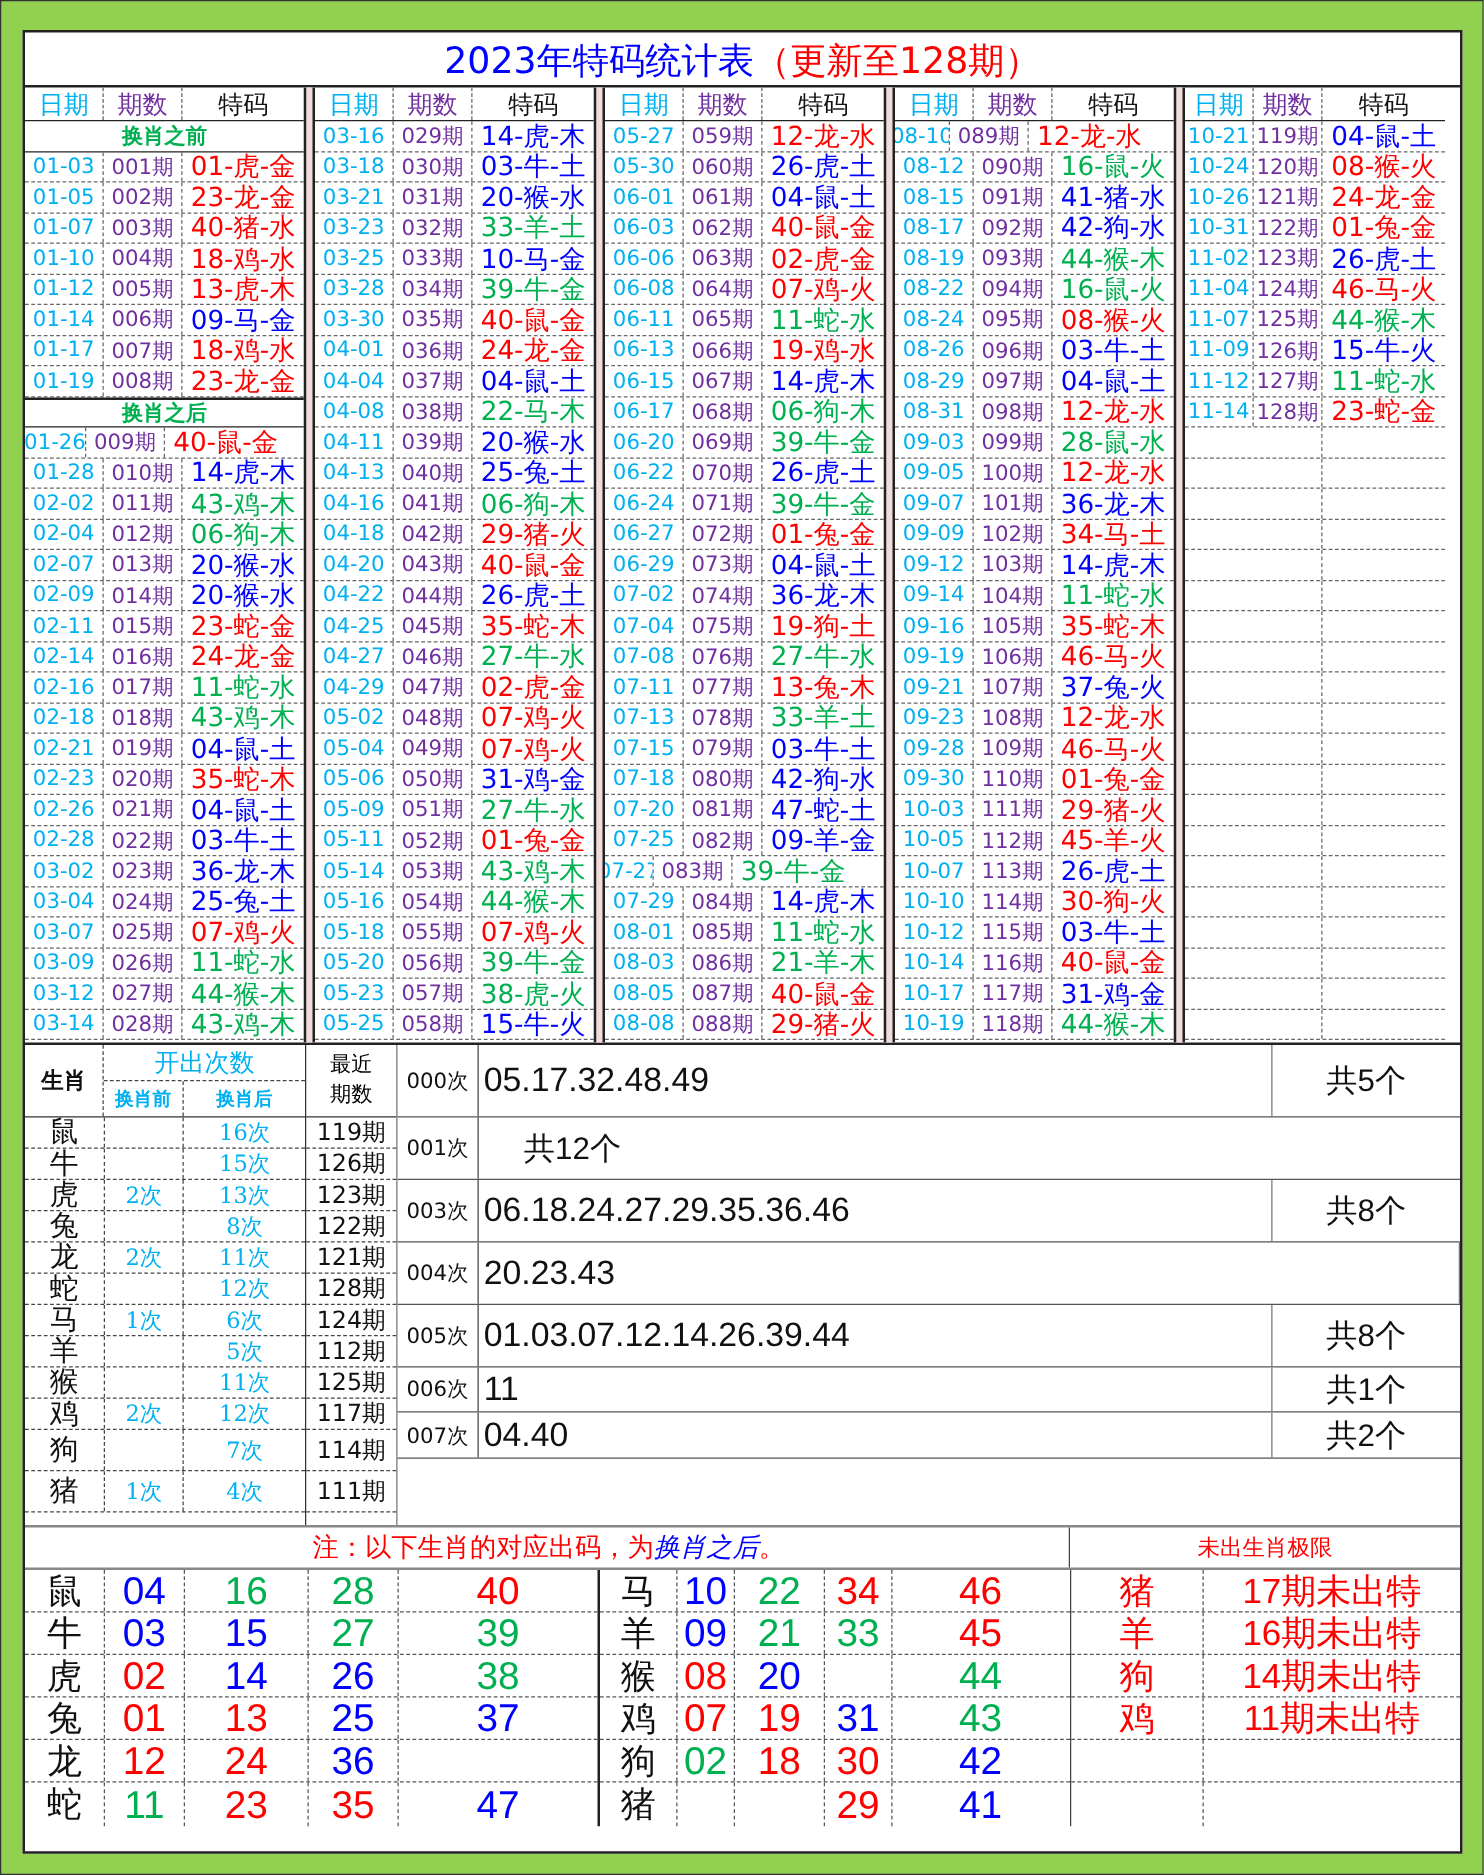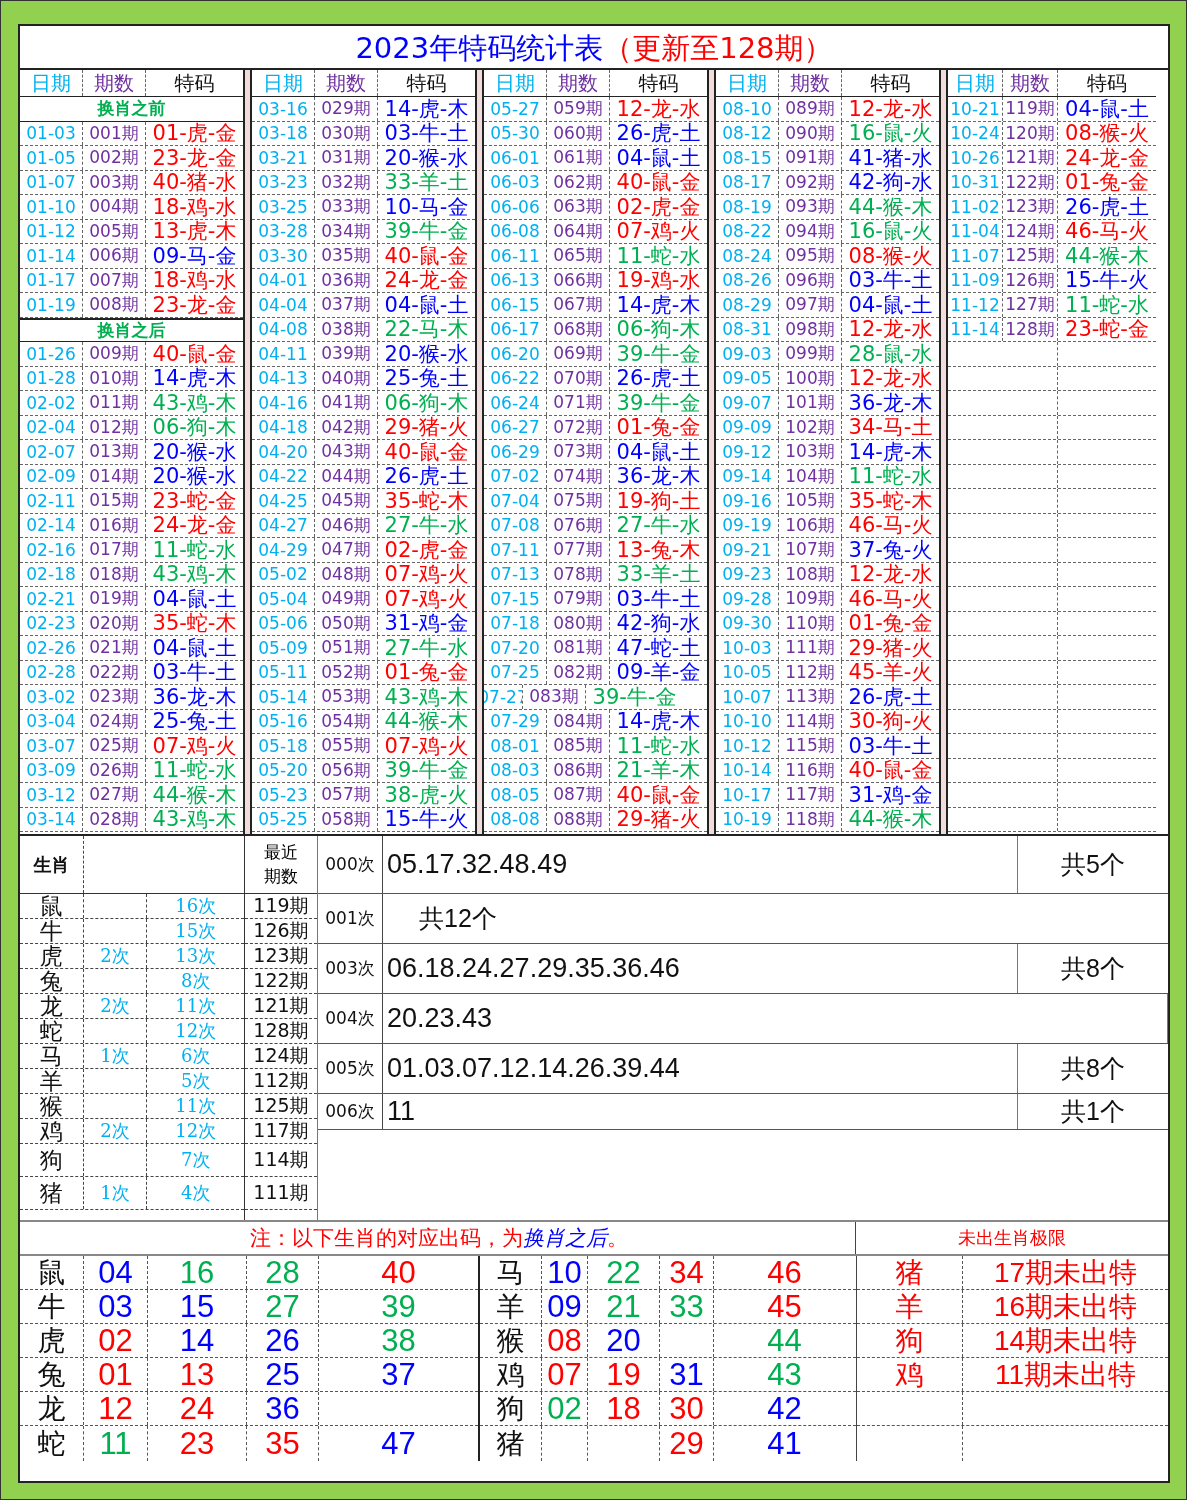--- a/index.html
+++ b/index.html
@@ -112,21 +112,21 @@
       <div class="c per" style="width:63px">007期</div>
       <div class="c code r" style="width:97px">18-鸡-水</div>
           </div>
           <div class="row">
       <div class="c date" style="width:63px">01-19</div>
       <div class="c per" style="width:63px">008期</div>
       <div class="c code r" style="width:97px">23-龙-金</div>
           </div>
           <div class="subhead top2">换肖之后</div>
           <div class="row">
-      <div class="c date" style="width:63px">01-26</div>
+      <div class="c date" style="width:49px">01-26</div>
       <div class="c per" style="width:63px">009期</div>
       <div class="c code r" style="width:97px">40-鼠-金</div>
           </div>
           <div class="row">
       <div class="c date" style="width:63px">01-28</div>
       <div class="c per" style="width:63px">010期</div>
       <div class="c code b" style="width:97px">14-虎-木</div>
           </div>
           <div class="row">
       <div class="c date" style="width:63px">02-02</div>
@@ -536,21 +536,21 @@
           </div>
         </div>
         <div class="sep"></div>
         <div class="group" style="width: 223px;">
           <div class="row head">
       <div class="c date" style="width:63px">日期</div>
       <div class="c per" style="width:63px">期数</div>
       <div class="c code" style="width:97px">特码</div>
           </div>
           <div class="row">
-      <div class="c date" style="width:63px">08-10</div>
+      <div class="c date" style="width:44px">08-10</div>
       <div class="c per" style="width:63px">089期</div>
       <div class="c code r" style="width:97px">12-龙-水</div>
           </div>
           <div class="row">
       <div class="c date" style="width:63px">08-12</div>
       <div class="c per" style="width:63px">090期</div>
       <div class="c code g" style="width:97px">16-鼠-火</div>
           </div>
           <div class="row">
       <div class="c date" style="width:63px">08-15</div>
@@ -830,20 +830,27 @@
             <div class="c" style="width:110px"></div>
             <div class="c" style="width:98px"></div>
           </div>
         </div>
       </div>
 
   <div class="stats">
     <div class="zl">
       <div class="zl-head">
         <div class="zl-name" style="font-size:18px;font-weight:bold;">生肖</div>
+        <div style="width:161px;display:flex;flex-direction:column;">
+          <div style="height:29px;display:flex;align-items:center;justify-content:center;color:#00b0f0;font-size:20px;font-family:'DejaVu Serif',serif;border-bottom:1px dashed #444;">开出次数</div>
+          <div style="display:flex;flex:1;">
+            <div class="zl-before" style="font-size:15px;font-weight:bold;">换肖前</div>
+            <div class="zl-after" style="font-size:15px;font-weight:bold;">换肖后</div>
+          </div>
+        </div>
       </div>
       <div id="zlrows">
             <div class="zl-row" style="height:25px;border-bottom:1px dashed #444">
       <div class="zl-name">鼠</div>
       <div class="zl-before"></div>
       <div class="zl-after">16次</div>
             </div>
             <div class="zl-row" style="height:25px;border-bottom:1px dashed #444">
       <div class="zl-name">牛</div>
       <div class="zl-before"></div>
@@ -940,20 +947,25 @@
           <div class="tc-row" style="height:50px">
       <div class="tc-label">005次</div>
       <div class="tc-nums">01.03.07.12.14.26.39.44</div>
       <div class="tc-count">共8个</div>
           </div>
           <div class="tc-row" style="height:36px">
       <div class="tc-label">006次</div>
       <div class="tc-nums">11</div>
       <div class="tc-count">共1个</div>
           </div>
+          <div class="tc-row" style="height:37px">
+      <div class="tc-label">007次</div>
+      <div class="tc-nums">04.40</div>
+      <div class="tc-count">共2个</div>
+          </div>
         </div>
   </div>
 
   <div class="note">
     <div class="note-left">
       <span>注：以下生肖的对应出码，为</span>
           <span class="blue">换肖之后</span>
           <span>。</span>
     </div>
     <div class="note-right">未出生肖极限</div>

